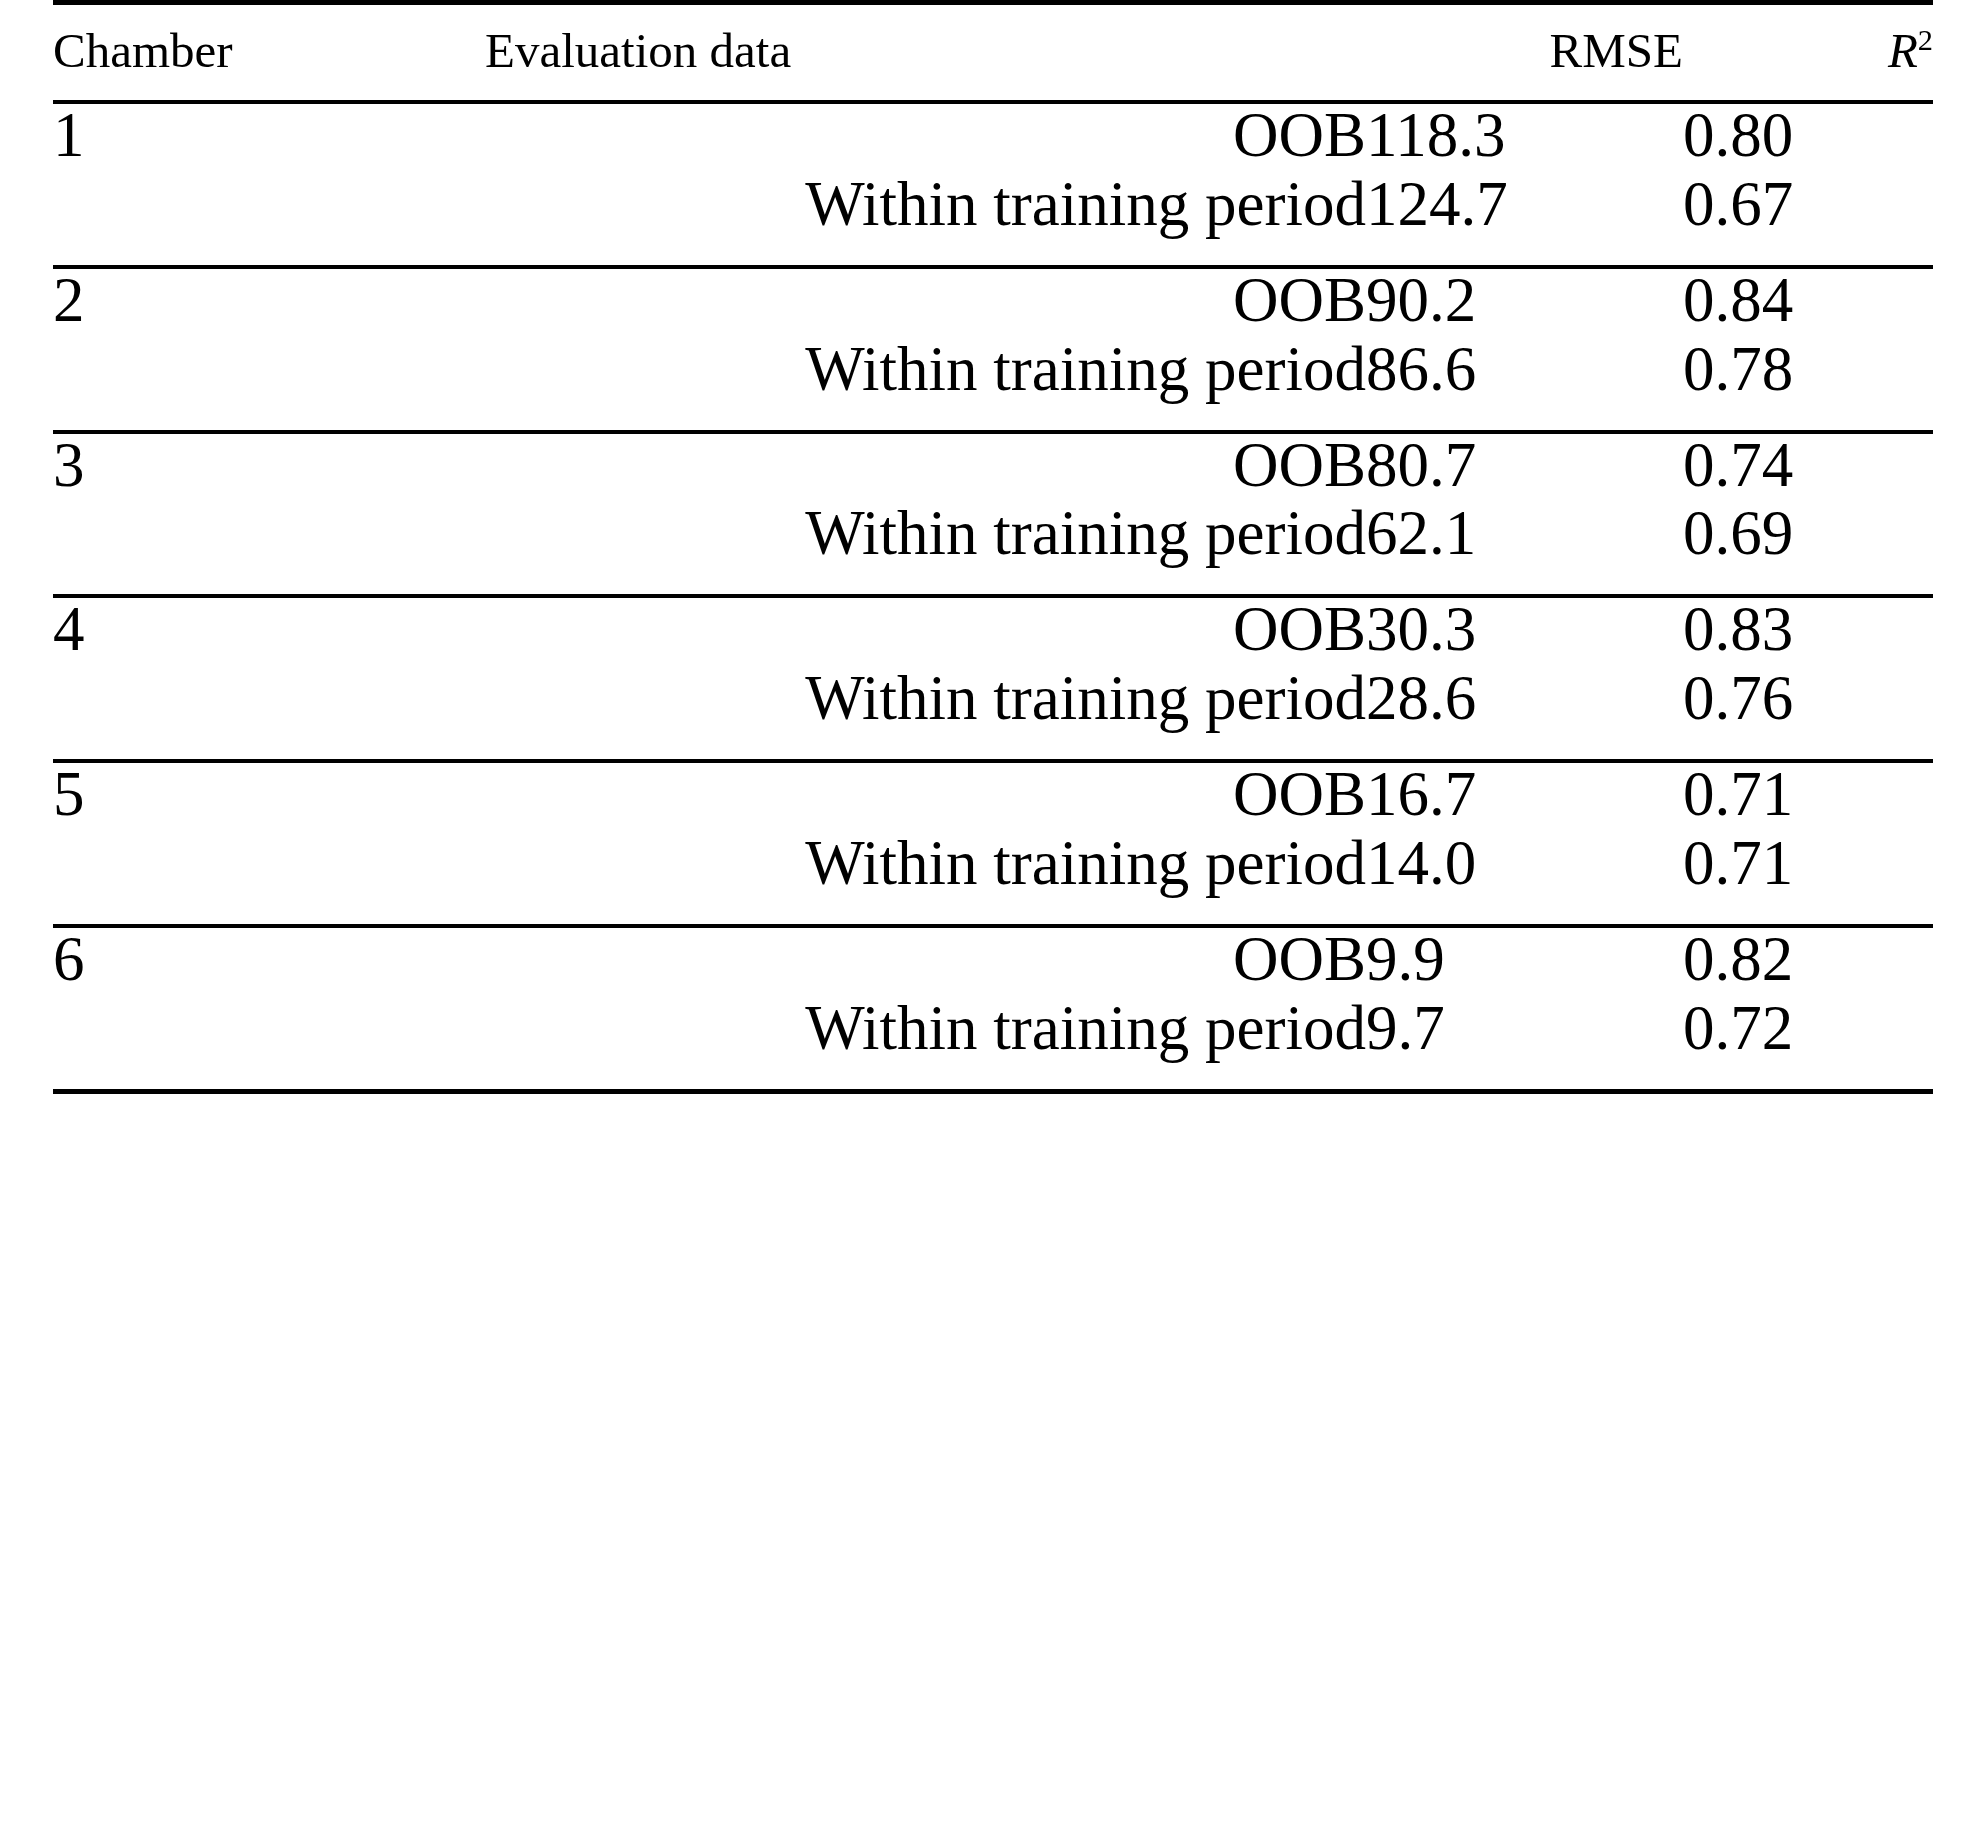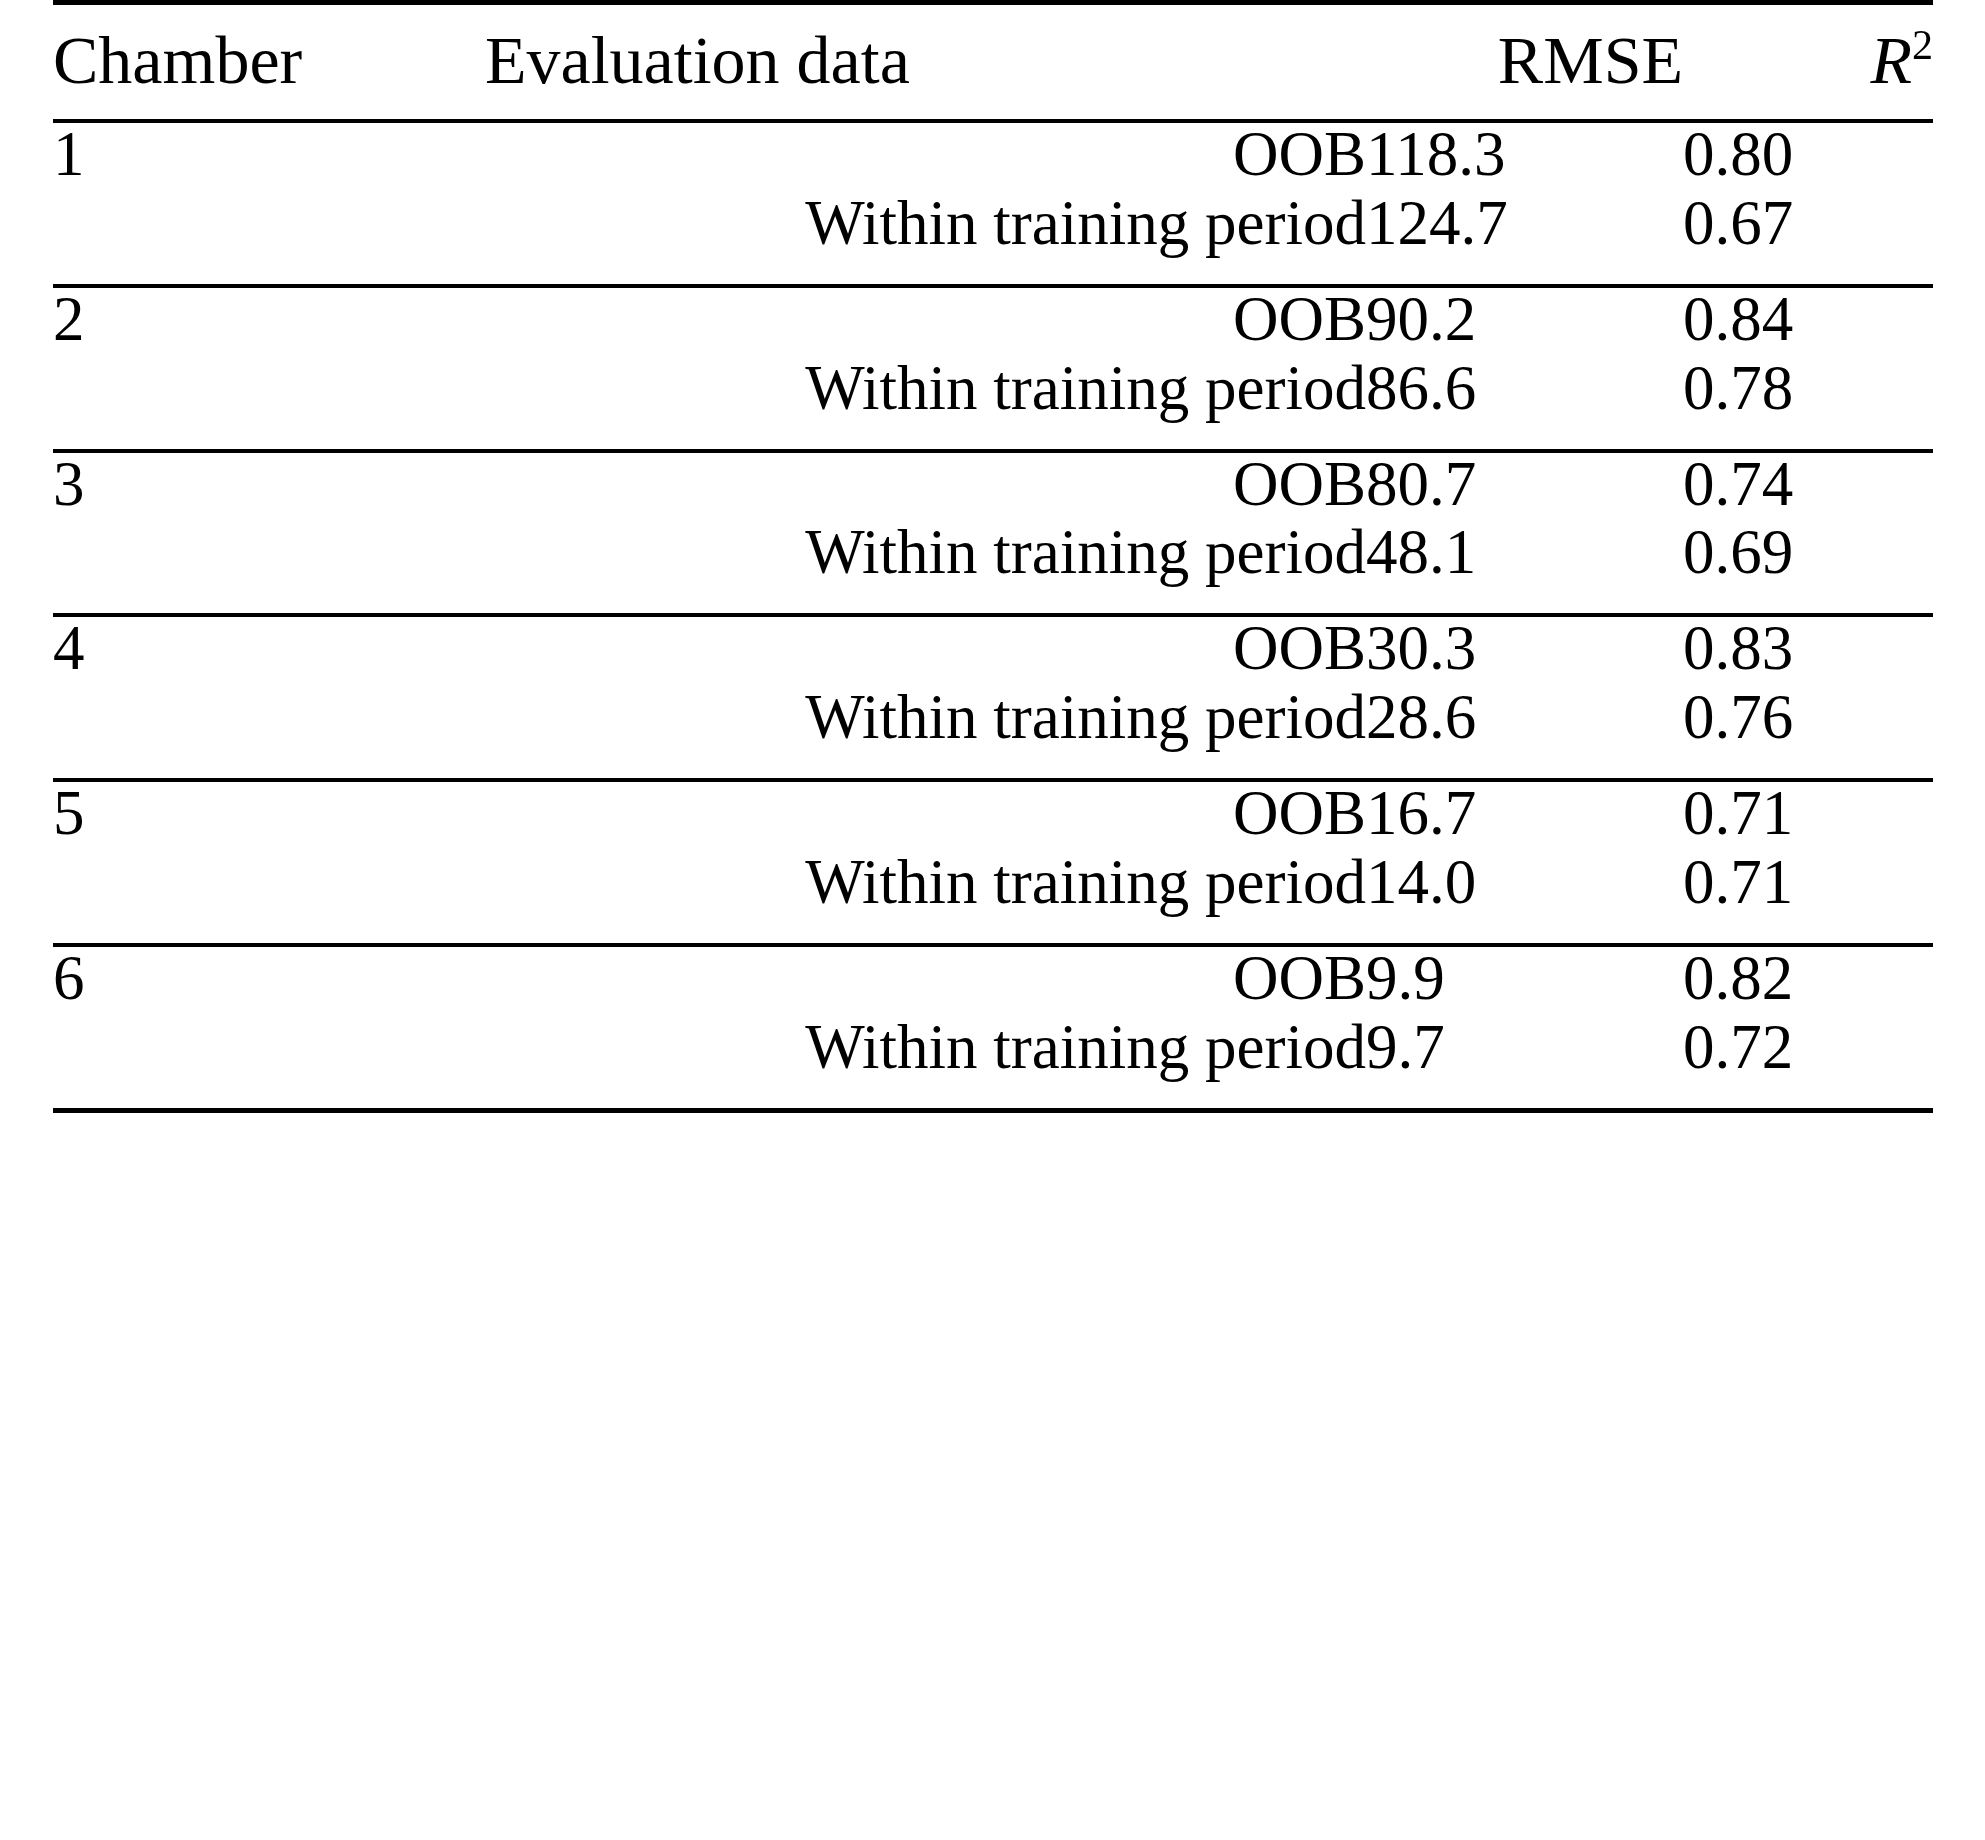--- a/index.html
+++ b/index.html
@@ -44,21 +44,21 @@
   .rule-bot td {
     padding: 0;
     height: 0;
   }
   tr.rule-top > td { border-top: 5.8px solid #000; }
   tr.rule-mid > td { border-top: 4.8px solid #000; }
   tr.rule-bot > td { border-top: 5.8px solid #000; }
 
   thead tr.head-row th {
     padding: 21px 0 25px 0;
-    font-size: 68px;
+    font-size: 49px;
     text-align: left;
   }
   thead tr.head-row th.num {
     text-align: right;
   }
   td.chamber {
     text-align: left;
     padding: 25px 0 9.6px 0;
   }
   td.eval {
@@ -151,21 +151,21 @@
 
       <tr class="first">
         <td class="chamber">3</td>
         <td class="eval">OOB</td>
         <td class="num">80.7</td>
         <td class="num">0.74</td>
       </tr>
       <tr class="second">
         <td class="chamber"></td>
         <td class="eval">Within training period</td>
-        <td class="num">48.1</td>
+        <td class="num">62.1</td>
         <td class="num">0.69</td>
       </tr>
       <tr class="rule-mid">
           <td colspan="4"></td>
         </tr>
 
       <tr class="first">
         <td class="chamber">4</td>
         <td class="eval">OOB</td>
         <td class="num">30.3</td>

